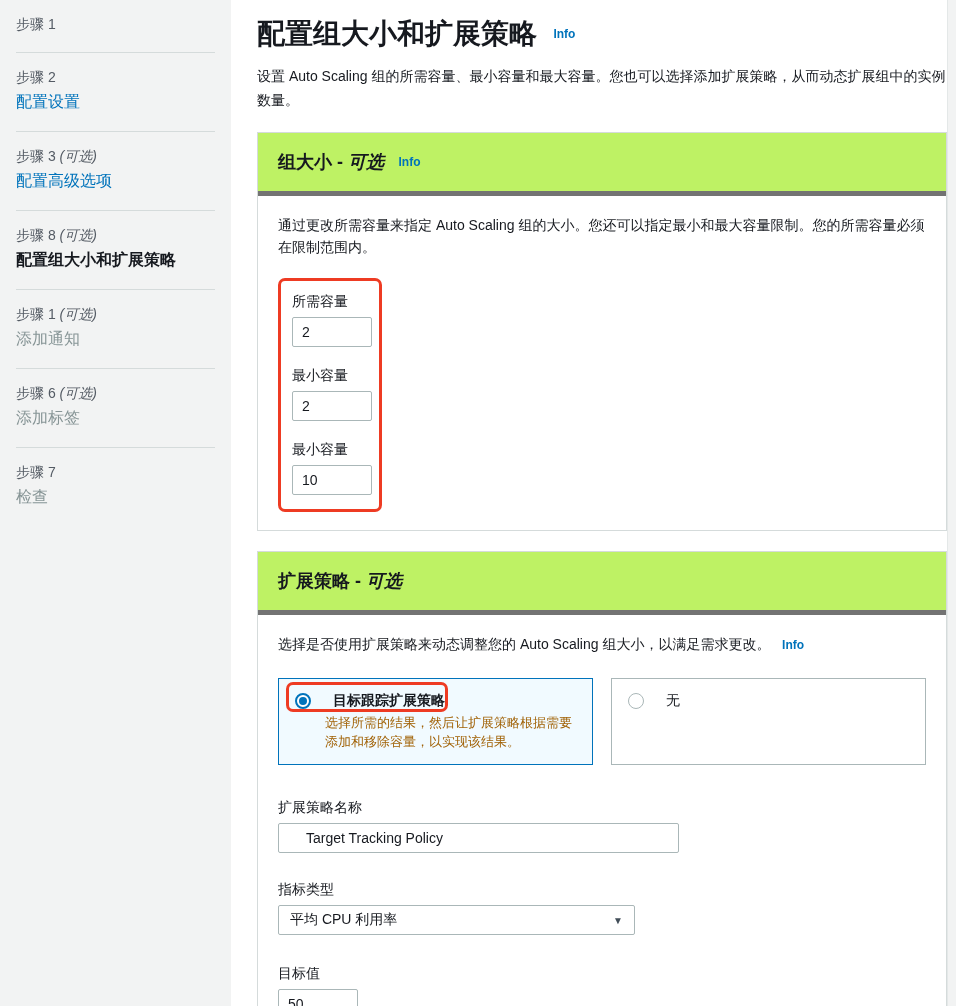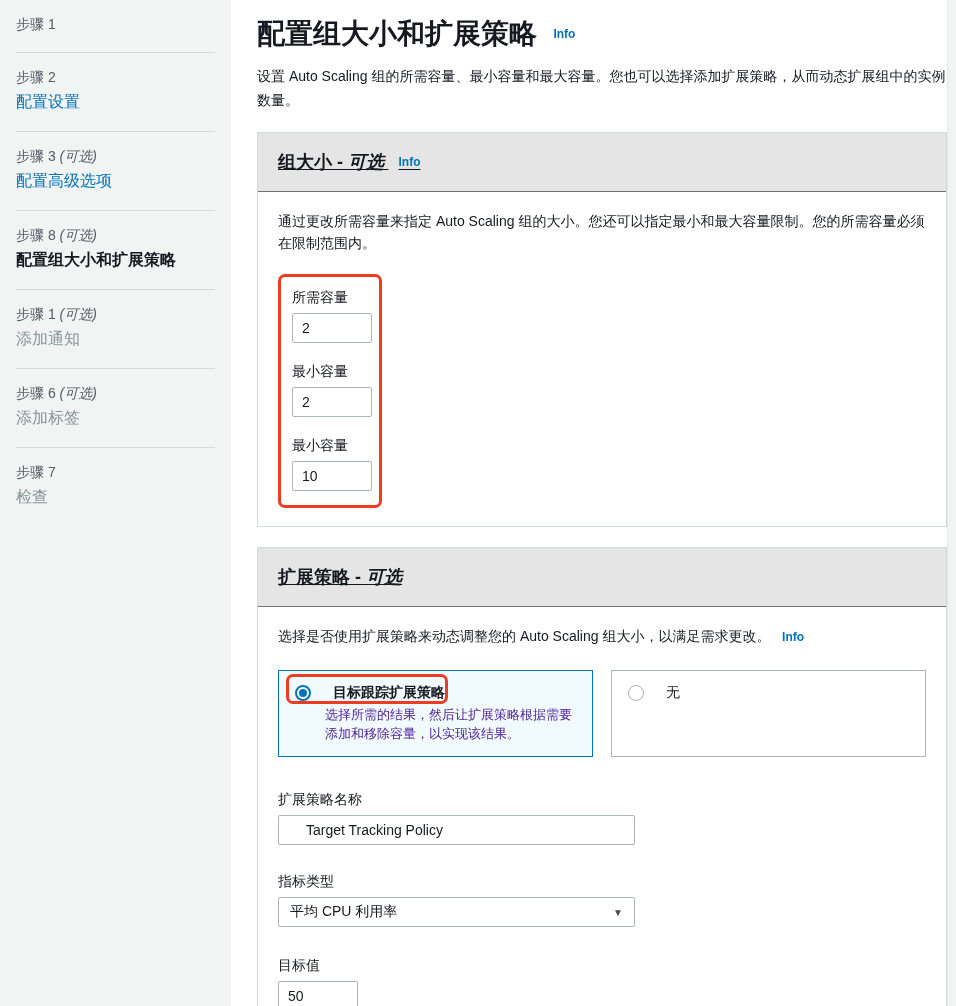--- a/index.html
+++ b/index.html
@@ -21,51 +21,51 @@
   
   .main { position:absolute; left:257px; top:0; width:690px; }
   .page-h1-row { margin-top:16px; }
   .page-h1 { display:inline; font-size:28px; font-weight:700; line-height:36px; }
   .info-link { color:#0073bb; font-size:12px; font-weight:700; cursor:pointer; }
   .h1-info { margin-left:12px; vertical-align:5px; }
   .page-desc { margin-top:12px; font-size:14px; line-height:24px; width:690px; }
 
   
   .card { margin-top:20px; border:1px solid #d5dbdb; background:#fff; }
-  .card-header { background:#e5e5e5; border-bottom:1px solid #737373; padding:17px 20px;text-decoration:underline; }
+  .card-header { background:#bef264; border-bottom:5px solid #737373; padding:17px 20px; }
   .card-title { font-size:18px; font-weight:700; display:inline; }
   .card-title .opt { font-style:italic; }
   .card-title-info { margin-left:10px; vertical-align:2px; }
   .card-body { padding:18px 20px 18px 20px; }
   .card-desc { font-size:14px; line-height:22px; }
 
   
   .field-label { font-size:14px; line-height:20px; color:#16191f; }
   .text-input { display:block; margin-top:6px; height:30px; border:1px solid #aab7b8;
     border-radius:2px; padding:0 9px; font-size:14px; color:#16191f;
     font-family:"Liberation Sans","DejaVu Sans",sans-serif; background:#fff; }
   .w-80 { width:80px; }
-  .w-357 { width:357px;padding-left:27px; }
+  .w-357 { width:401px;padding-left:27px; }
 
   
   .anno { border:3px solid #ee3b23; border-radius:7px; }
 
   .cap-box { margin-top:20px; width:104px; padding:10px 0 14px 11px; }
   .cap-group { margin-top:18px; }
   .cap-group:first-child { margin-top:0; }
 
   
   .tiles { display:flex; gap:18px; margin-top:22px; }
   .tile { flex:1 1 0; min-height:78px; padding:13px 16px; position:relative; }
   .tile.selected { border:1px solid #0073bb; background:#f1faff; }
   .tile.plain { border:1px solid #aab7b8; background:#fff; }
   .tile-row { display:flex; align-items:center; gap:22px; }
   .tile-label { font-size:14px; font-weight:700; }
   .tile-label.normal { font-weight:400; }
-  .tile-desc { margin-left:30px; margin-top:3px; font-size:13px; line-height:19px; color:#4c1d95; }
+  .tile-desc { margin-left:30px; margin-top:3px; font-size:13px; line-height:19px; color:#a16207; }
   .radio { width:16px; height:16px; border-radius:50%; flex:0 0 auto; background:#fff; }
   .radio.sel { border:2px solid #0073bb; display:flex; align-items:center; justify-content:center; }
   .radio.sel::after { content:""; width:8px; height:8px; border-radius:50%; background:#0073bb; }
   .radio.unsel { border:1px solid #aab7b8; }
   .tile-anno { position:absolute; left:7px; top:3px; width:162px; height:30px; }
 
   .fgroup { margin-top:26px; }
   .select { margin-top:6px; width:357px; height:30px; border:1px solid #aab7b8;
     border-radius:2px; background:#fff; display:flex; align-items:center;
     justify-content:space-between; padding:0 11px; font-size:14px; cursor:pointer; }

